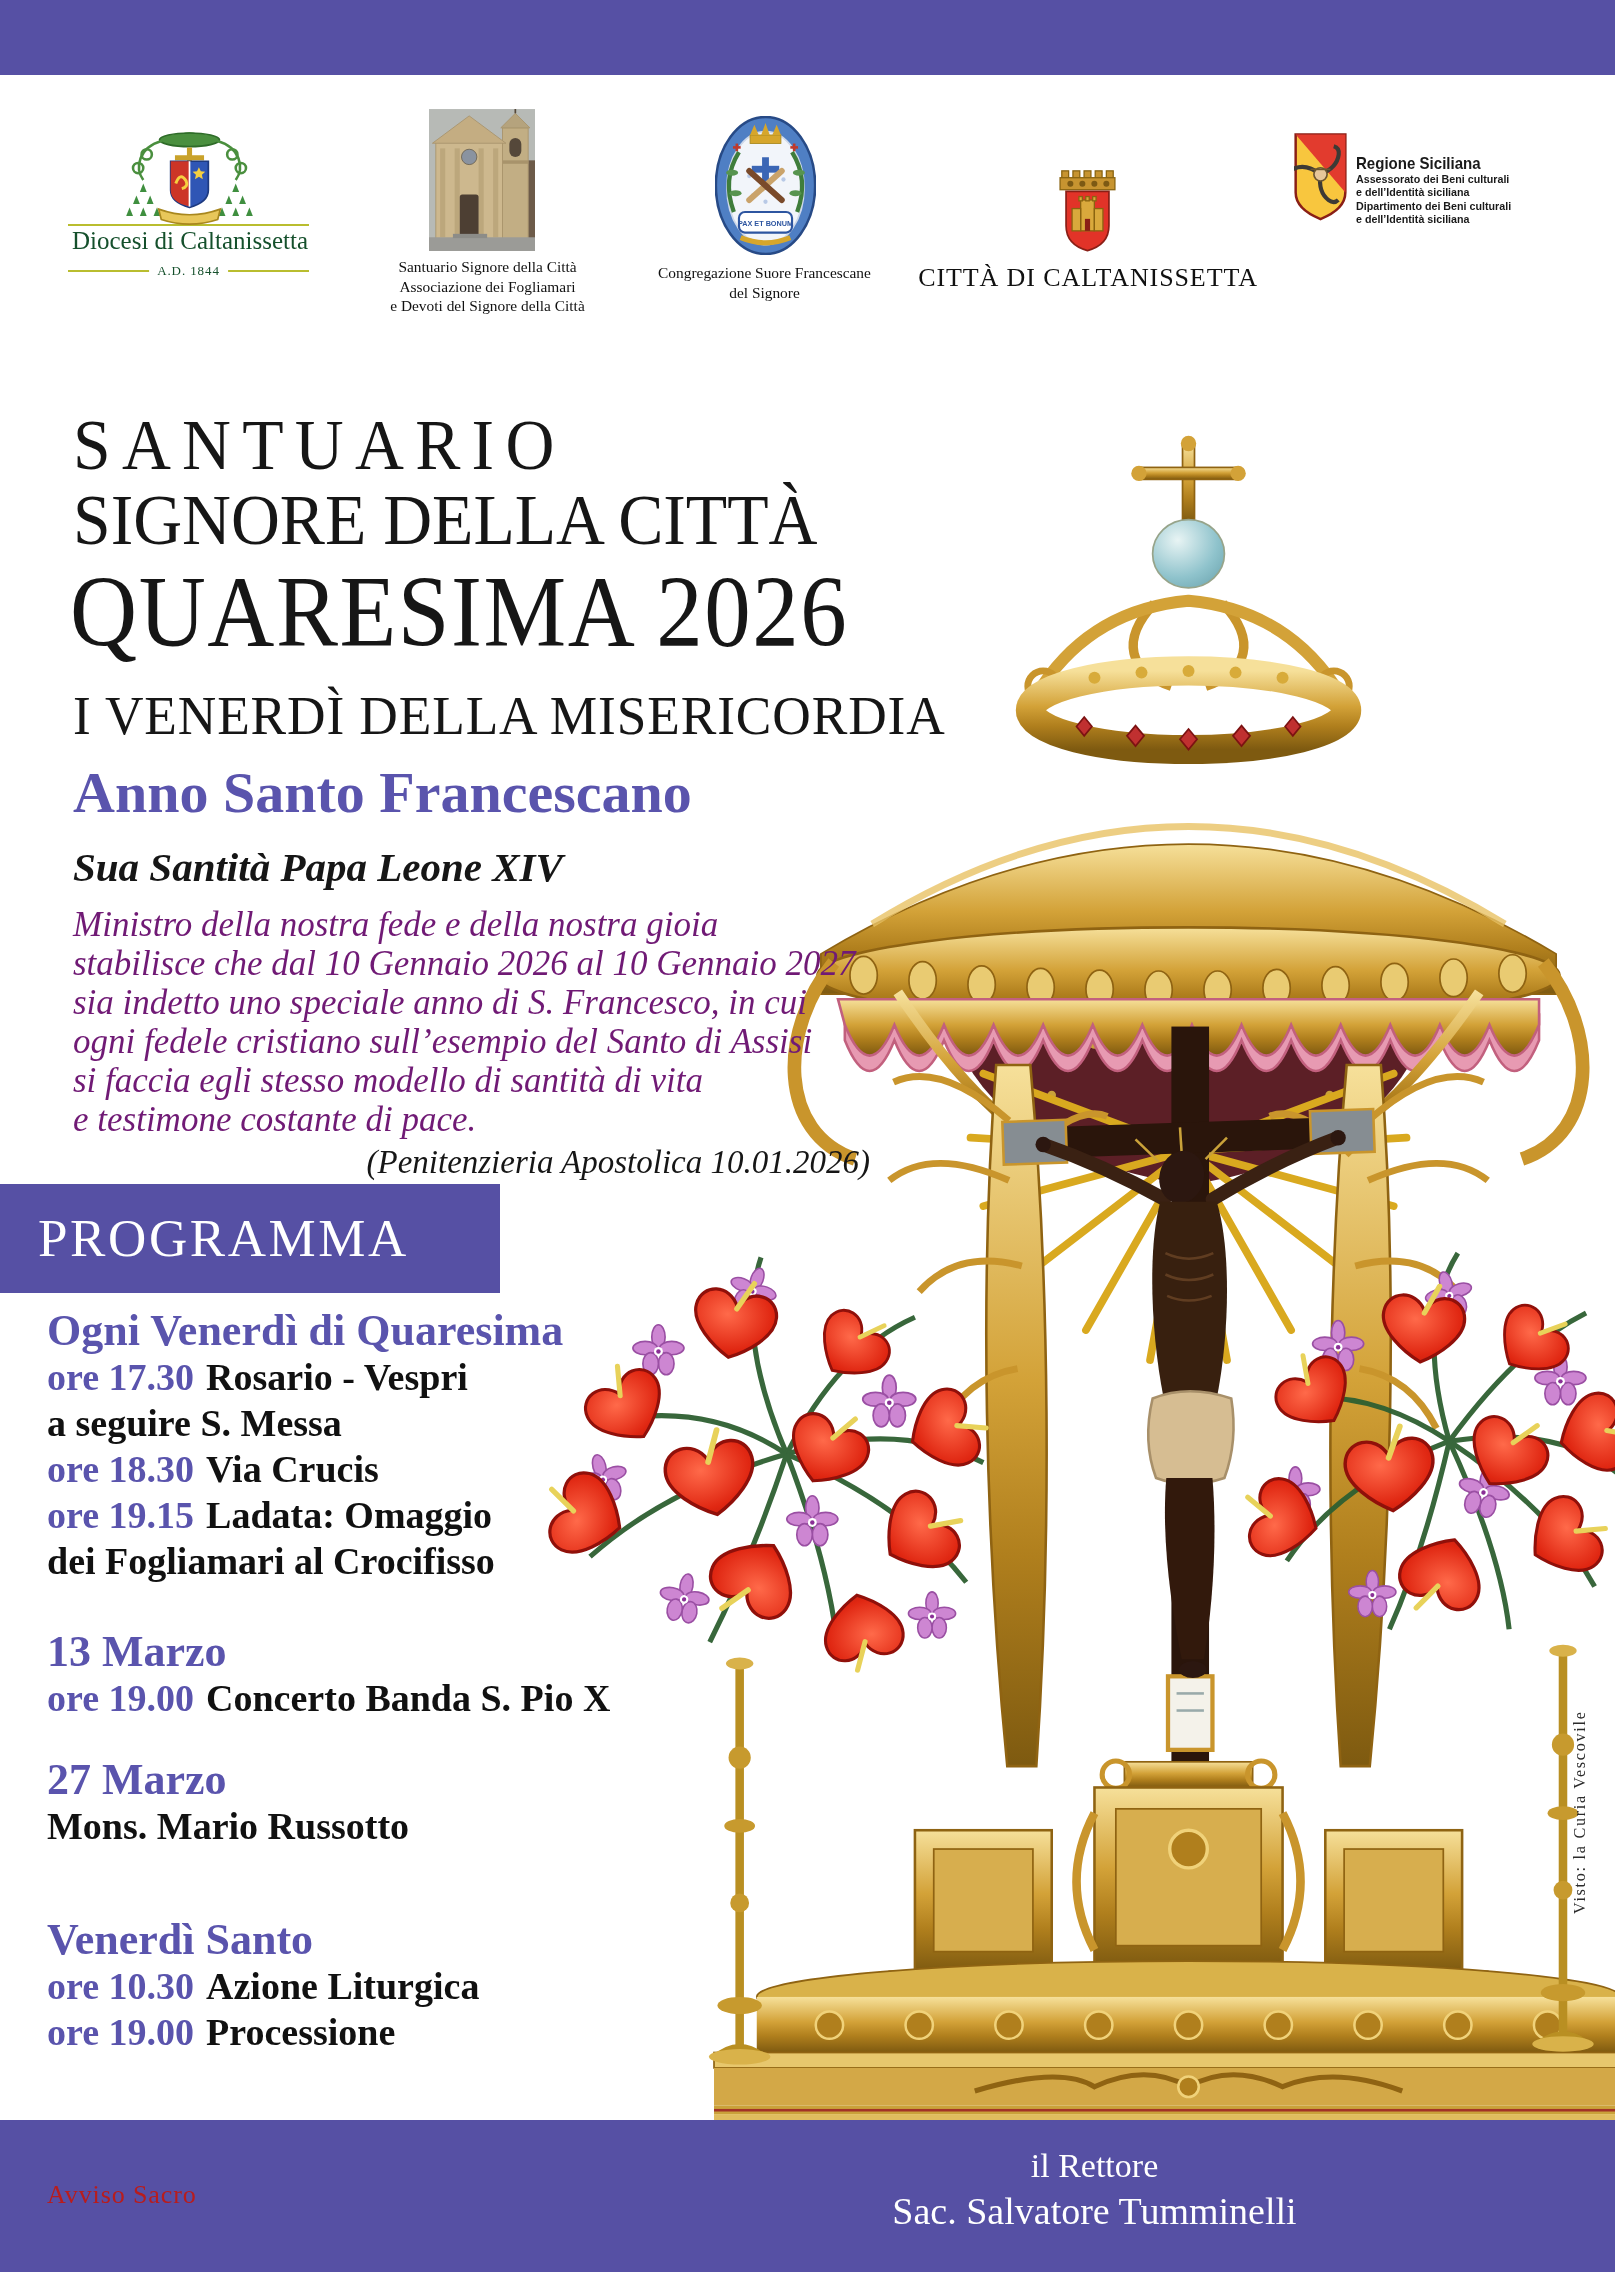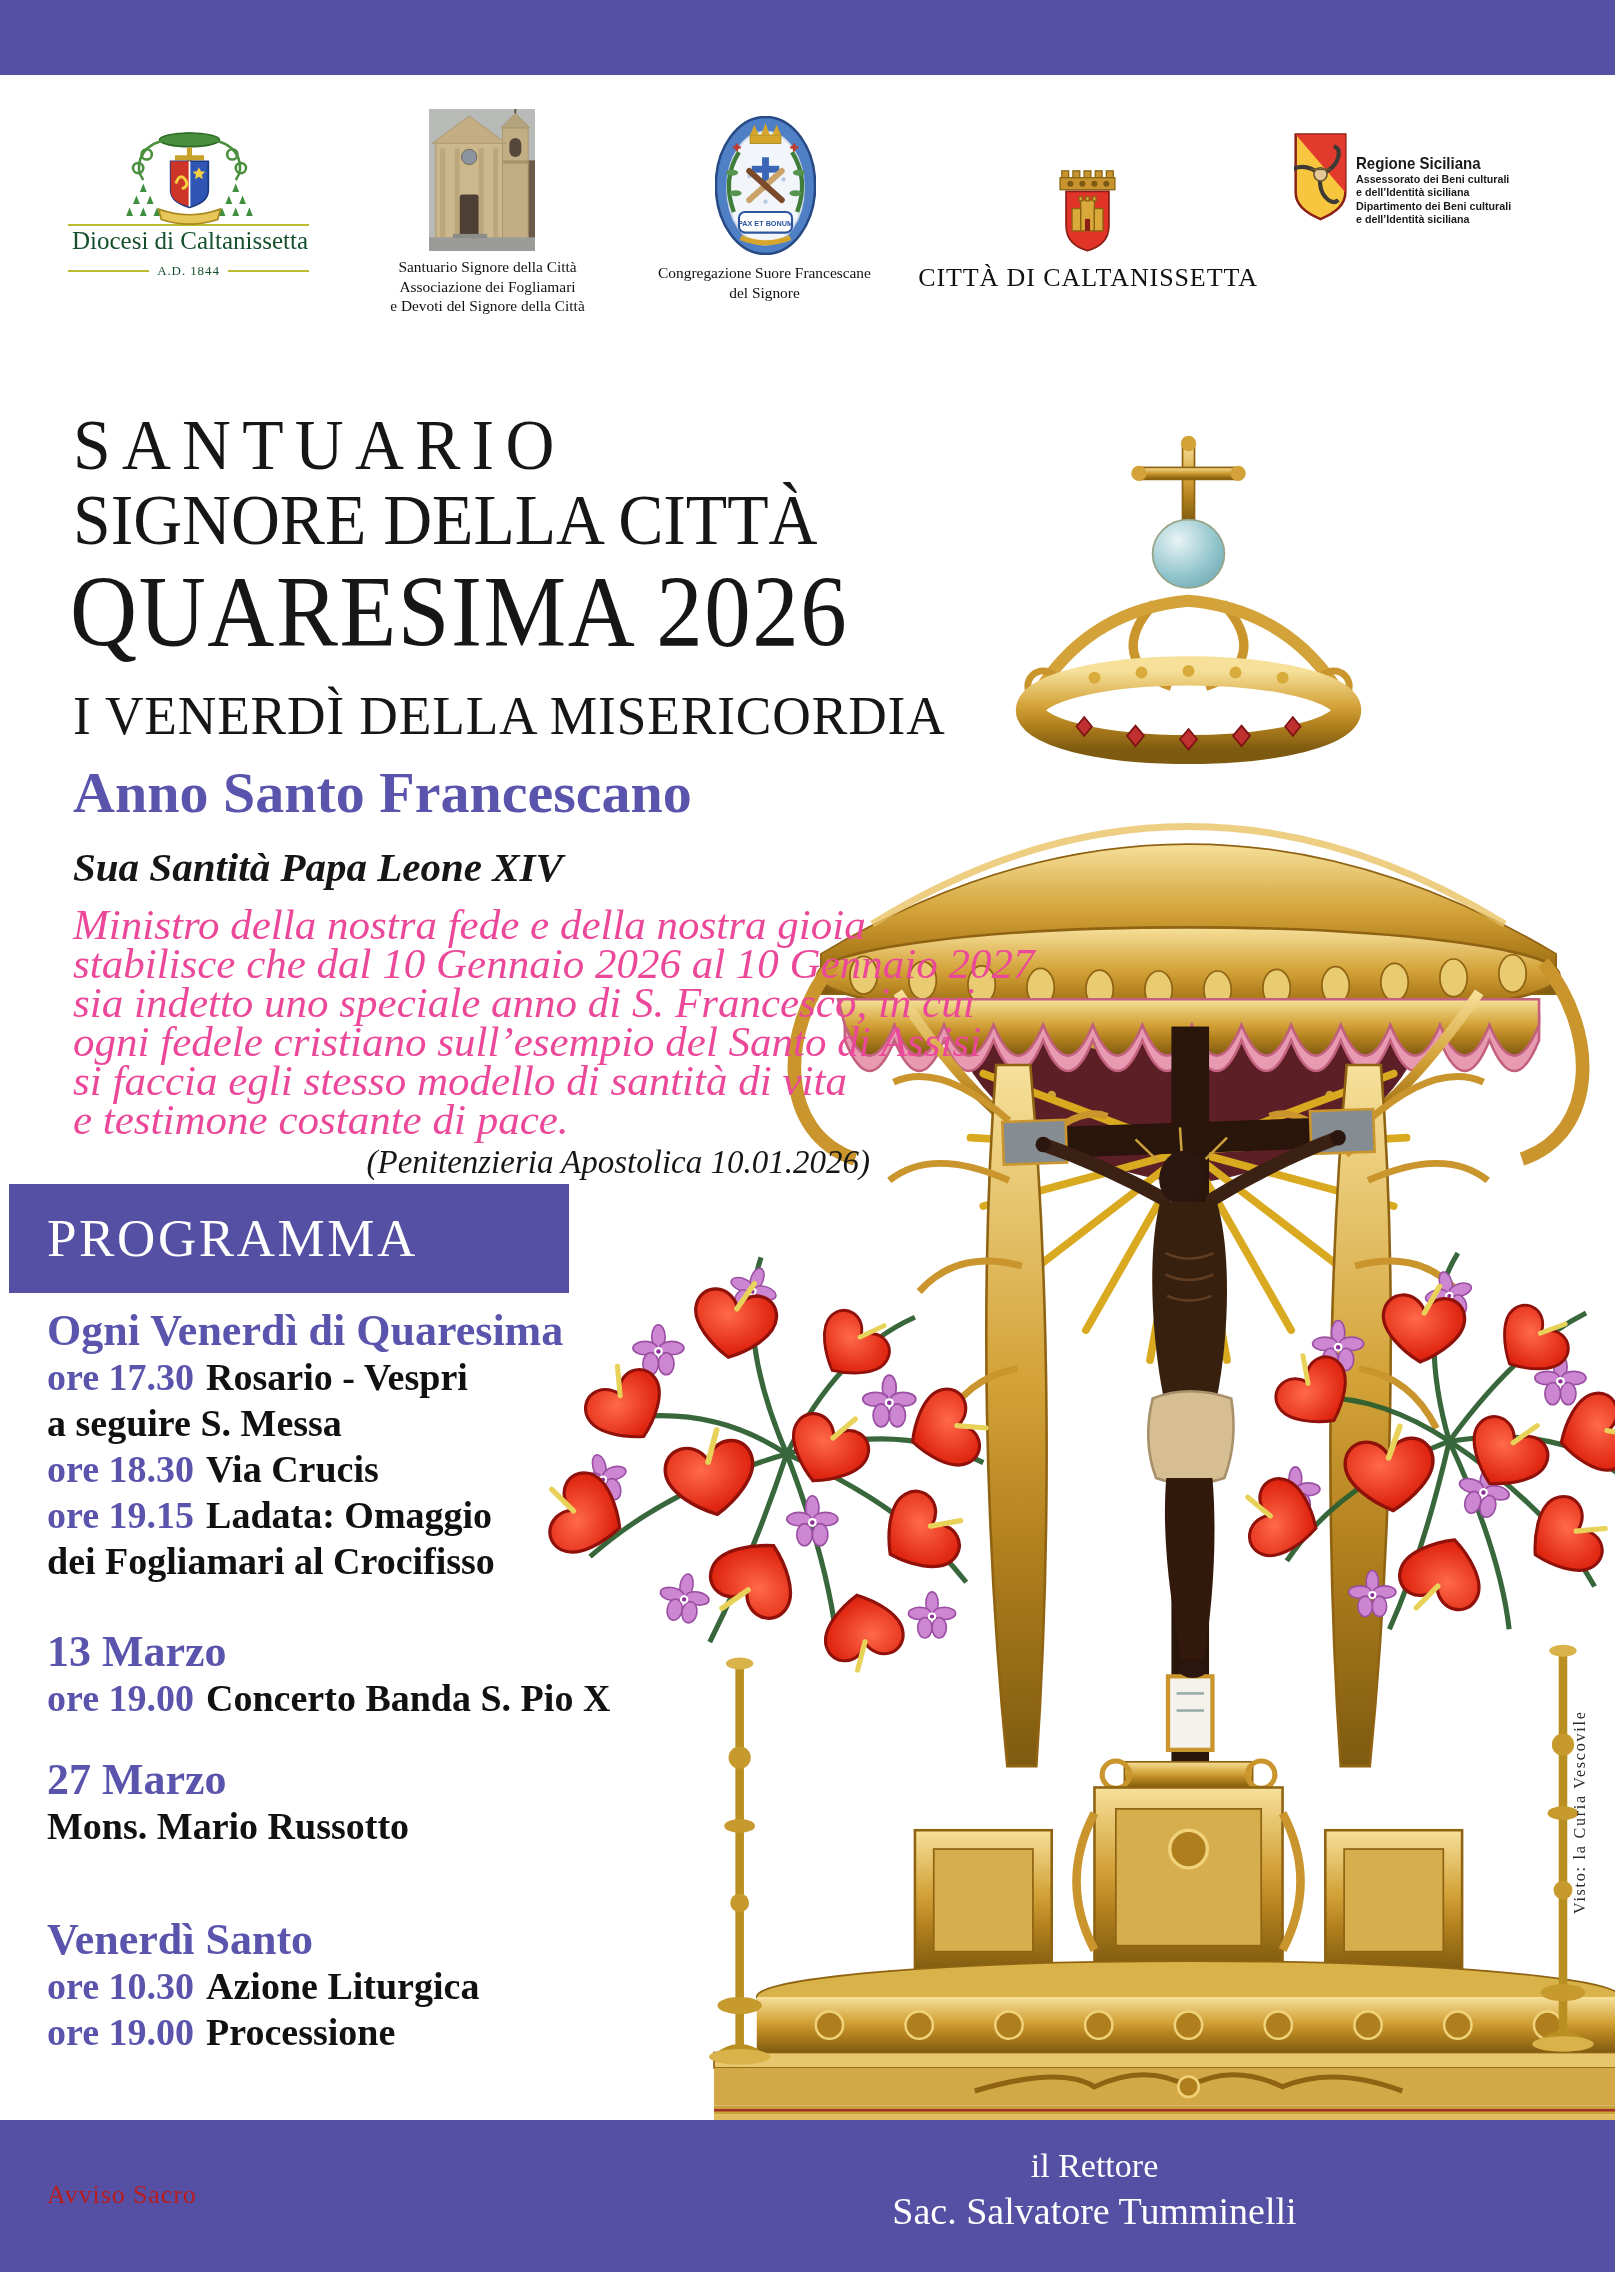--- a/index.html
+++ b/index.html
@@ -30,24 +30,24 @@
 
   
   .t-line{position:absolute;white-space:nowrap;color:var(--ink);transform-origin:left top;}
   .t1{left:73px;top:404px;font-size:72px;letter-spacing:12px;transform:scaleX(.94);}
   .t2{left:73px;top:479px;font-size:72px;letter-spacing:0;transform:scaleX(.94);}
   .t3{left:70px;top:554px;font-size:101px;letter-spacing:1.7px;transform:scaleX(.92);}
   .t4{left:73px;top:684px;font-size:55px;letter-spacing:0.9px;transform:scaleX(.97);}
 
   .anno-h{left:73px;top:759px;font-size:58px;font-weight:bold;color:var(--purple-text);white-space:nowrap;text-align:center;}
   .anno-sub{left:73px;top:843px;font-size:41px;font-weight:bold;font-style:italic;white-space:nowrap;}
-  .anno-body{left:73px;top:905px;width:846px;font-style:italic;font-size:43px;line-height:39px;color:#ec4899;}
+  .anno-body{left:73px;top:905px;width:846px;font-style:italic;font-size:35px;line-height:39px;color:#701a75;}
   .anno-cit{left:73px;top:1144px;width:797px;text-align:right;font-style:italic;font-size:33px;white-space:nowrap;}
 
-  .prog-banner{left:9px;top:1184px;width:560px;height:109px;background:var(--purple-bar);}
+  .prog-banner{left:0;top:1184px;width:500px;height:109px;background:var(--purple-bar);}
   .prog-banner-label{position:absolute;left:38px;top:0;line-height:109px;font-size:53px;
                      letter-spacing:2.6px;color:#fff;white-space:nowrap;}
   .prog-sec{position:absolute;left:47px;}
   .prog-h{font-size:44px;font-weight:bold;color:var(--purple-text);line-height:46px;white-space:nowrap;}
   .prog-line{font-size:38px;font-weight:bold;line-height:46px;white-space:nowrap;color:#111;}
   .prog-line .ptime{color:var(--purple-text);}
   .prog-line .ptime:not(:empty){margin-right:12px;}
   .sec0{top:1308px;} .sec1{top:1629px;} .sec2{top:1757px;} .sec3{top:1917px;}
 
   .avviso{left:47px;top:2180px;font-size:26px;color:#b91c1c;letter-spacing:0.9px;white-space:nowrap;}

